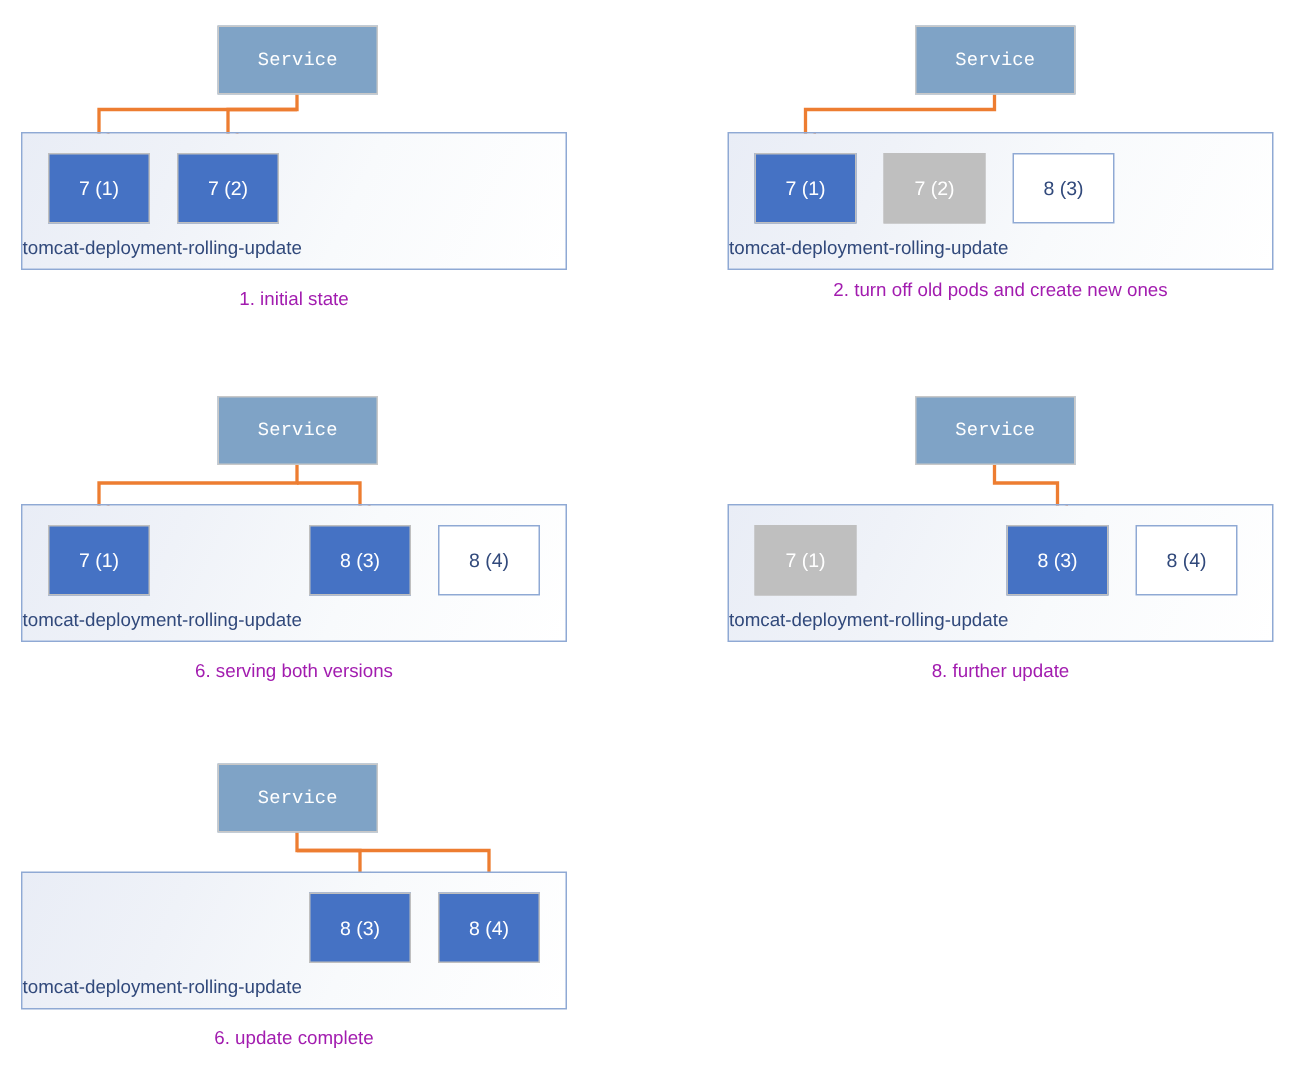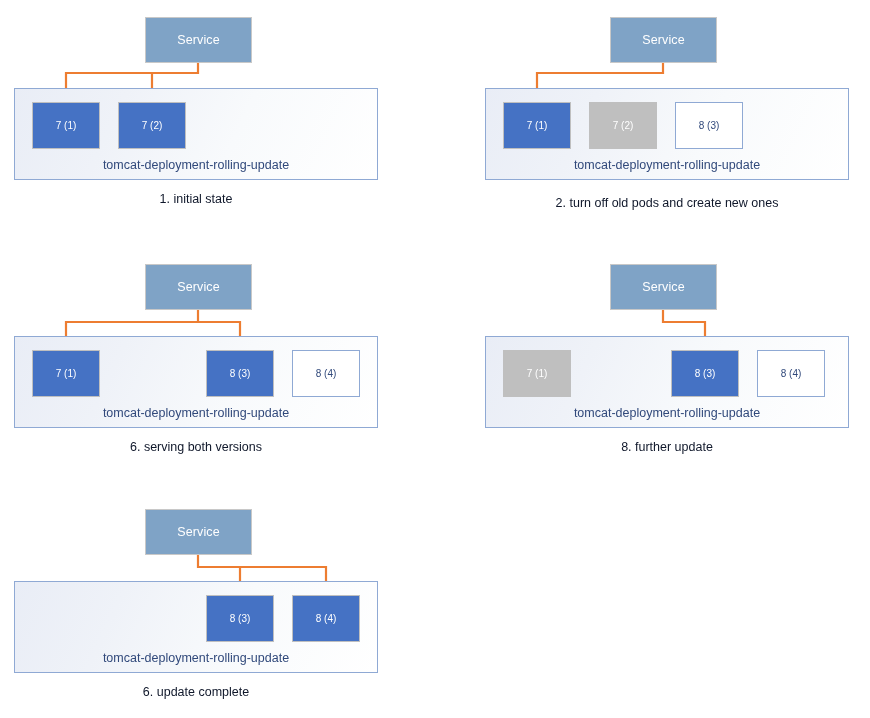--- a/index.html
+++ b/index.html
@@ -31,48 +31,48 @@
     position: absolute;
     background: #7FA3C6;
     border: 1px solid #C8C8C8;
     box-sizing: border-box;
     color: #ffffff;
     font-size: 12.5px;
     display: flex;
     align-items: center;
     justify-content: center;
     letter-spacing: .1px;
+    font-family: Liberation Mono, monospace;
   }
 
   
   .deployment {
     position: absolute;
     border: 1px solid #8FA9D4;
     box-sizing: border-box;
     background: linear-gradient(115deg, #E9EDF6 0%, #EFF2F8 28%, #F8FAFC 60%, #FFFFFF 100%);
   }
   .deployment-label {
     position: absolute;
     left: 0;
     right: 0;
     bottom: 7px;
-    text-align: center;
     color: #31497B;
     font-size: 12.5px;
     margin-top: 38px;
   }
 
   
   .pod {
     position: absolute;
     box-sizing: border-box;
     display: flex;
     align-items: center;
     justify-content: center;
-    font-size: 10px;
+    font-size: 13px;
   }
   .pod.active {
     background: #4572C4;
     border: 1px solid #BFBFBF;
     color: #ffffff;
   }
   .pod.terminating {
     background: #BFBFBF;
     border: 1px solid #BFBFBF;
     color: #ffffff;
@@ -80,21 +80,21 @@
   .pod.pending {
     background: #FFFFFF;
     border: 1px solid #8FA9D4;
     color: #31497B;
   }
 
   
   .caption {
     position: absolute;
     text-align: center;
-    color: #0f172a;
+    color: #a21caf;
     font-size: 12.5px;
     white-space: nowrap;
   }
 
   
   .connectors {
     position: absolute;
     left: 0;
     top: 0;
     width: 870px;
@@ -147,21 +147,21 @@
     <div class="service-box" style="left:610px; top:17px; width:107px; height:46px;">Service</div>
 
     <div class="deployment" style="left:485px; top:88px; width:364px; height:92px;">
       <div class="deployment-label">tomcat-deployment-rolling-update</div>
     </div>
 
     <div class="pod active" style="left:503px; top:102px; width:68px; height:47px;">7 (1)</div>
     <div class="pod terminating" style="left:589px; top:102px; width:68px; height:47px;">7 (2)</div>
     <div class="pod pending" style="left:675px; top:102px; width:68px; height:47px;">8 (3)</div>
 
-    <div class="caption" style="left:485px; top:196px; width:364px;">2. turn off old pods and create new ones</div>
+    <div class="caption" style="left:485px; top:186px; width:364px;">2. turn off old pods and create new ones</div>
   </div>
 
   <div class="panel">
     <div class="service-box" style="left:145px; top:264px; width:107px; height:46px;">Service</div>
 
     <div class="deployment" style="left:14px; top:336px; width:364px; height:92px;">
       <div class="deployment-label">tomcat-deployment-rolling-update</div>
     </div>
 
     <div class="pod active" style="left:32px; top:350px; width:68px; height:47px;">7 (1)</div>

